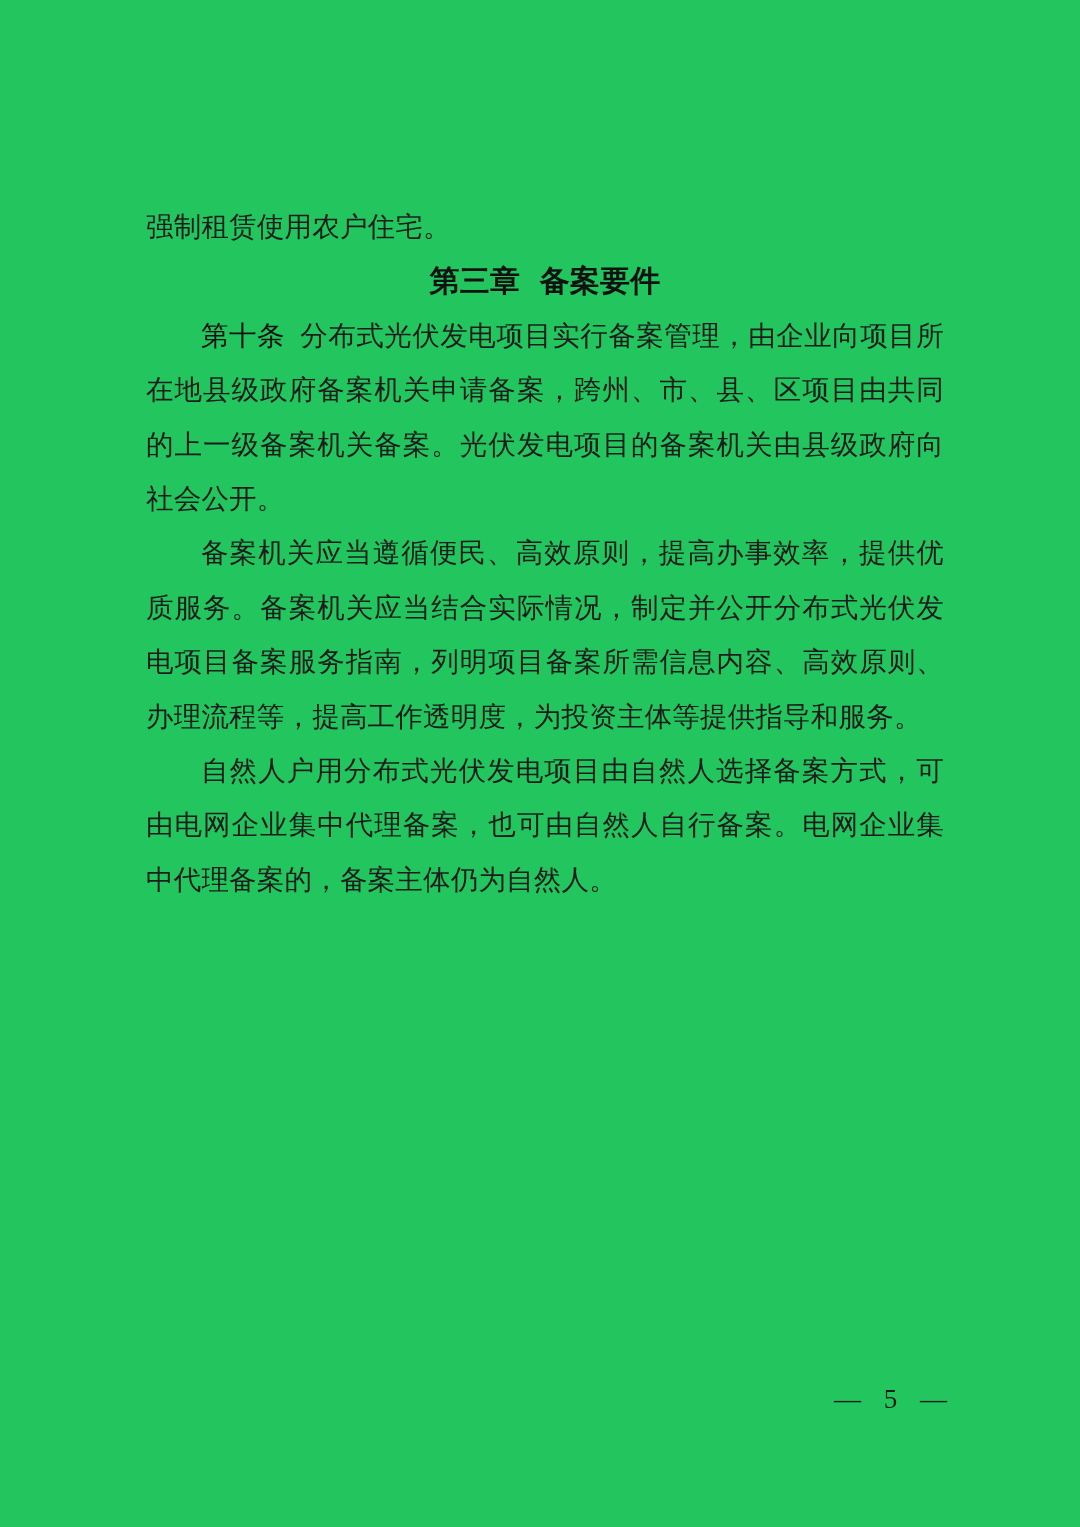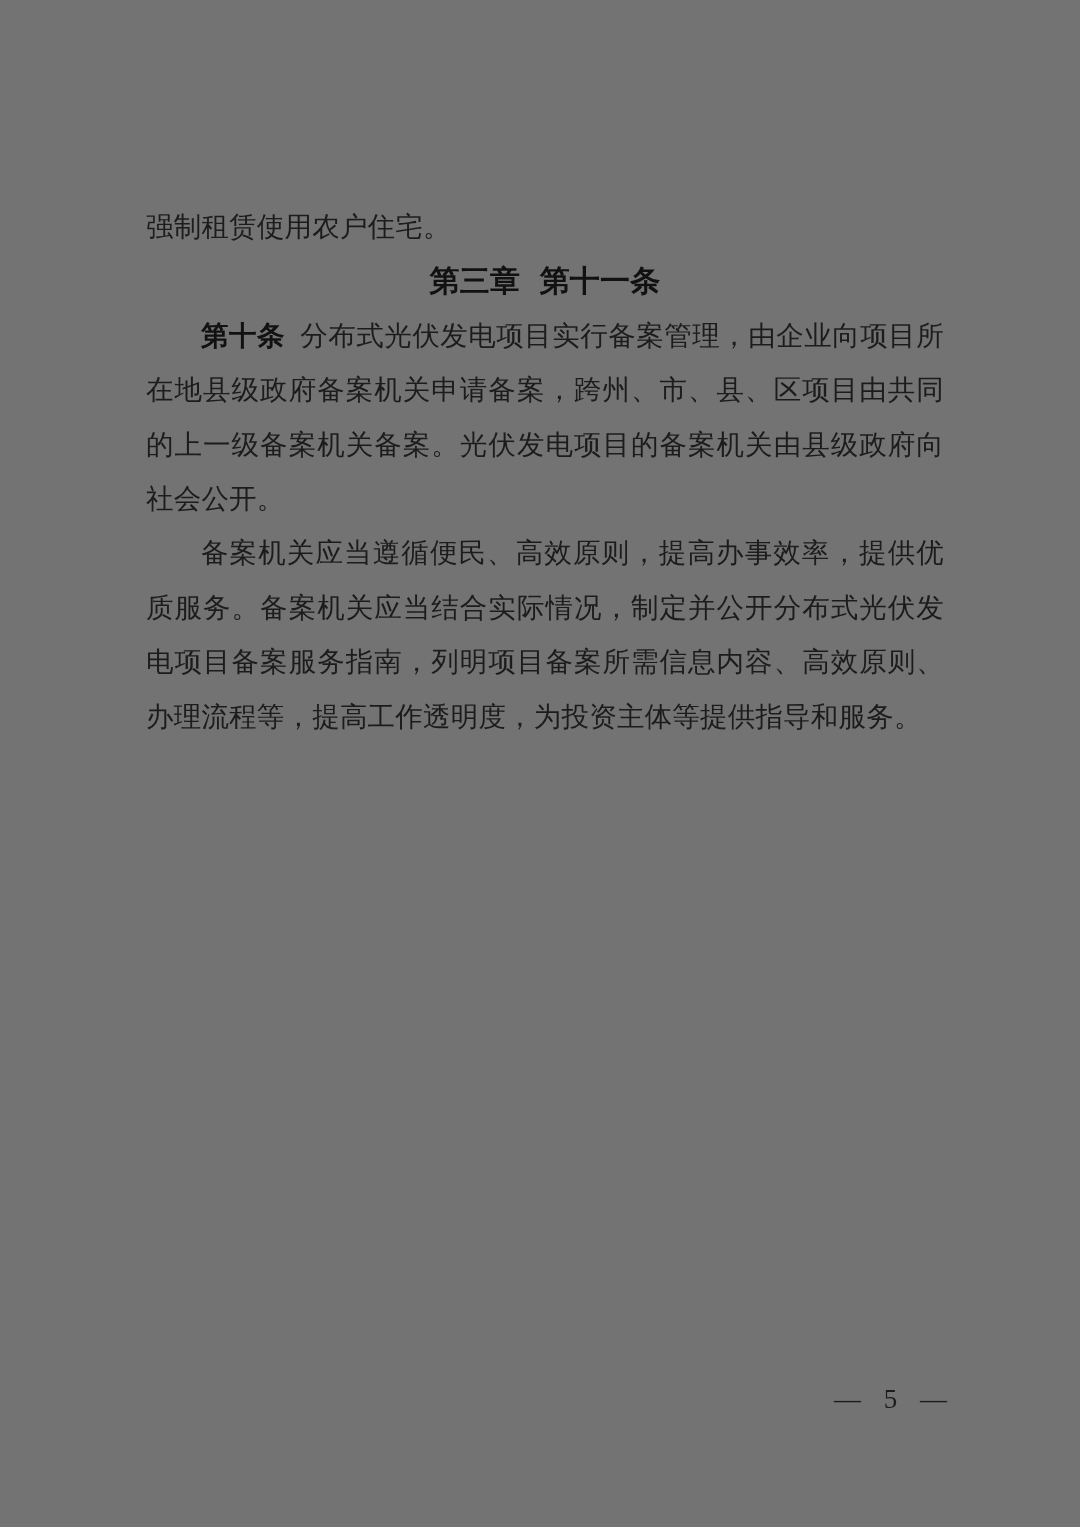--- a/index.html
+++ b/index.html
@@ -4,21 +4,21 @@
 <style>
   html, body {
     margin: 0;
     padding: 0;
     background: #ffffff;
   }
   .page {
     position: relative;
     width: 1080px;
     height: 1527px;
-    background: #737373;
+    background: #22c55e;
     overflow: hidden;
     font-family: "Liberation Serif", "DejaVu Serif", serif;
   }
   .content {
     position: absolute;
     left: 146px;
     top: 200px;
     width: 798px;
     font-size: 27.5px;
     line-height: 54.4px;
@@ -39,21 +39,21 @@
     font-size: 30px;
     line-height: 54.4px;
     font-weight: 700;
     color: #111111;
     font-family: "Liberation Sans", "DejaVu Sans", sans-serif;
   }
   .chapter-number {
     margin-right: 0.65em;
   }
   .lead {
-    font-weight: 700;
+    font-weight: 400;
     color: #111111;
     font-family: "Liberation Sans", "DejaVu Sans", sans-serif;
     margin-right: 0.55em;
   }
   .footer {
     position: absolute;
     right: 133px;
     top: 1384px;
     font-size: 27px;
     line-height: 31px;
@@ -62,20 +62,21 @@
     white-space: nowrap;
     font-family: "Liberation Serif", "DejaVu Serif", serif;
   }
 </style>
 </head>
 <body>
 
 <div class="page">
   <div class="content">
     <p class="para">强制租赁使用农户住宅。</p>
-    <h2 class="chapter"><span class="chapter-number">第三章</span><span class="chapter-title">第十一条</span></h2>
+    <h2 class="chapter"><span class="chapter-number">第三章</span><span class="chapter-title">备案要件</span></h2>
     <div id="paragraphs">
         <p class="para indent"><b class="lead">第十条</b><span>分布式光伏发电项目实行备案管理，由企业向项目所在地县级政府备案机关申请备案，跨州、市、县、区项目由共同的上一级备案机关备案。光伏发电项目的备案机关由县级政府向社会公开。</span></p>
         <p class="para indent"><span>备案机关应当遵循便民、高效原则，提高办事效率，提供优质服务。备案机关应当结合实际情况，制定并公开分布式光伏发电项目备案服务指南，列明项目备案所需信息内容、高效原则、办理流程等，提高工作透明度，为投资主体等提供指导和服务。</span></p>
+        <p class="para indent"><span>自然人户用分布式光伏发电项目由自然人选择备案方式，可由电网企业集中代理备案，也可由自然人自行备案。电网企业集中代理备案的，备案主体仍为自然人。</span></p>
       </div>
   </div>
   <div class="footer">— 5 —</div>
 </div>
 
 </body></html>

